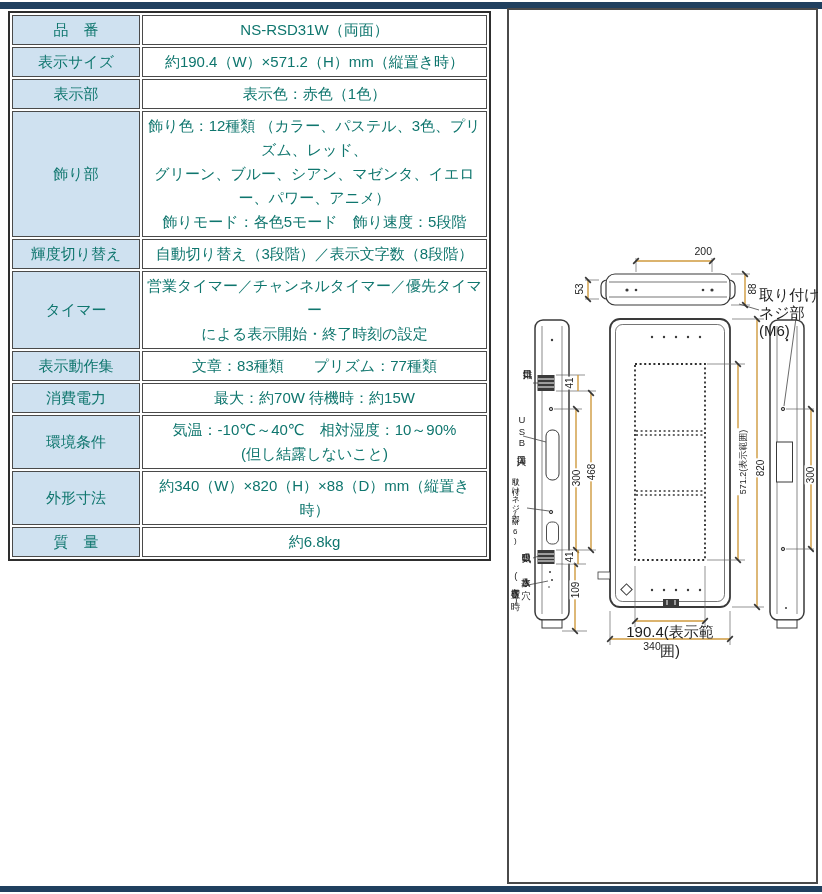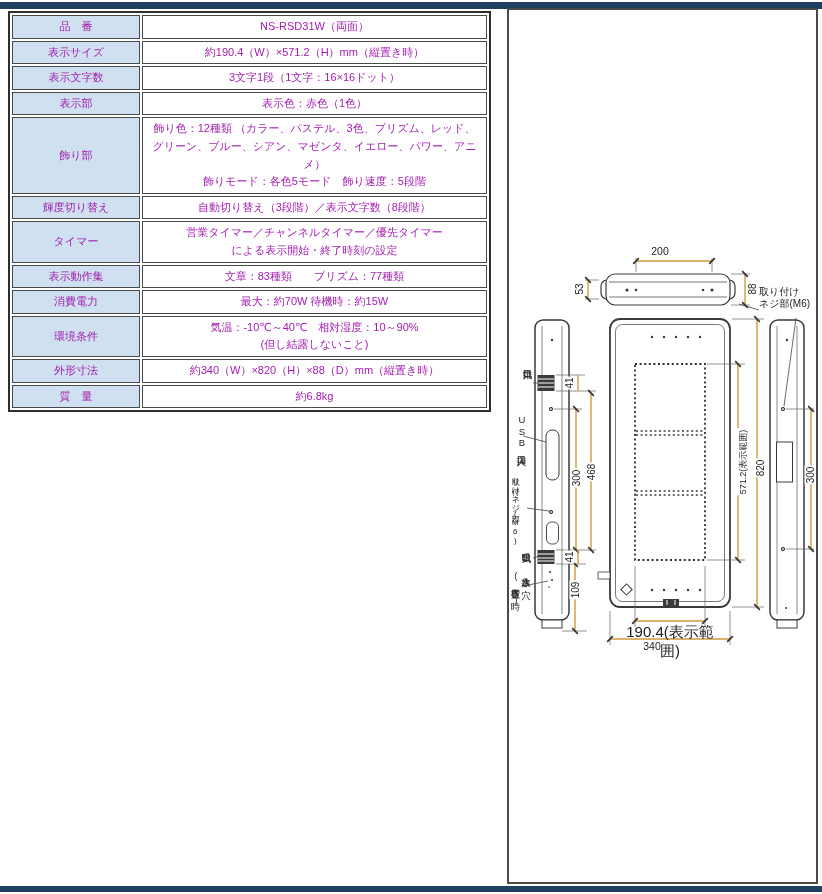--- a/index.html
+++ b/index.html
@@ -2,57 +2,53 @@
 <html><head>
 <meta charset="utf-8">
 <style>
   html,body{margin:0;padding:0;background:#fff;}
   body{font-family:"Liberation Sans","DejaVu Sans",sans-serif;color:#333;}
   .page{position:relative;width:822px;height:894px;background:#fff;overflow:hidden;}
   .topbar{position:absolute;left:0;top:2px;width:822px;height:7px;background:#20405f;}
   .bottombar{position:absolute;left:0;top:886px;width:822px;height:6px;background:#20405f;}
   table.spec{position:absolute;left:8px;top:11px;width:483px;table-layout:fixed;
     border-collapse:separate;border-spacing:2px;background:#fff;border:2px solid #2e2e2e;}
-  .spec th,.spec td{border:1px solid #4a4a4a;font-size:11px;line-height:1.6;
+  .spec th,.spec td{border:1px solid #4a4a4a;font-size:15px;line-height:1.6;
     text-align:center;vertical-align:middle;white-space:pre-line;padding:2px 4px;
-    font-weight:normal;color:#a21caf;overflow:hidden;}
+    font-weight:normal;color:#0f766e;overflow:hidden;}
   .spec th{background:#cfe1f0;width:118px;}
   .panel{position:absolute;left:507px;top:8px;width:307px;height:872px;
     border:2px solid #4a4a4a;background:#fff;}
   .panel svg{position:absolute;left:0;top:0;}
   .plabel{position:absolute;color:#1d1d1d;}
   .dimh{text-align:center;font-size:10.5px;}
   .dimh.small{font-size:15px;}
   .vdim{transform:translate(-50%,-50%) rotate(-90deg);font-size:10px;white-space:nowrap;}
   .vdim.small{font-size:9px;}
   .bgw{background:#fff;padding:0 1px;}
   .vlabel{writing-mode:vertical-rl;text-orientation:upright;font-size:9.5px;
     line-height:1.1;letter-spacing:0.5px;white-space:pre-line;}
   .vlabel.tight{font-size:8px;letter-spacing:0;}
-  .hlabel{font-size:10px;line-height:1.2;white-space:pre-line;}
+  .hlabel{font-size:15px;line-height:1.2;white-space:pre-line;}
 </style>
 </head>
 <body>
 
 <div class="page">
   <div class="topbar"></div>
 
   <table class="spec">
     <tbody>
       <tr>
           <th>品　番</th>
           <td>NS-RSD31W（両面）</td>
         </tr>
       <tr>
           <th>表示サイズ</th>
           <td>約190.4（W）×571.2（H）mm（縦置き時）</td>
-        </tr>
-      <tr>
-          <th>表示文字数</th>
-          <td>3文字1段（1文字：16×16ドット）</td>
         </tr>
       <tr>
           <th>表示部</th>
           <td>表示色：赤色（1色）</td>
         </tr>
       <tr>
           <th>飾り部</th>
           <td>飾り色：12種類 （カラー、パステル、3色、プリズム、レッド、
 グリーン、ブルー、シアン、マゼンタ、イエロー、パワー、アニメ）
 飾りモード：各色5モード　飾り速度：5段階</td>
@@ -218,21 +214,21 @@
         <line x1="101" y1="629" x2="221" y2="629" marker-start="url(#tk)" marker-end="url(#tk)"></line>
         <line x1="69" y1="365" x2="69" y2="381"></line>
         <line x1="67" y1="399" x2="67" y2="540" marker-start="url(#tk)" marker-end="url(#tk)"></line>
         <line x1="82" y1="383" x2="82" y2="540" marker-start="url(#tk)" marker-end="url(#tk)"></line>
         <line x1="69" y1="540" x2="69" y2="554"></line>
         <line x1="66" y1="554" x2="66" y2="621" marker-start="url(#tk)" marker-end="url(#tk)"></line>
         <line x1="302" y1="399" x2="302" y2="539" marker-start="url(#tk)" marker-end="url(#tk)"></line>
       </g>
     </svg>
 
-    <div class="plabel dimh" style="left:113px;top:235px;width:76px;">200</div>
+    <div class="plabel dimh" style="left:127px;top:235px;width:76px;text-align:right;">200</div>
     <div class="plabel vdim" style="left:70px;top:279px;">53</div>
     <div class="plabel vdim" style="left:243px;top:279px;">88</div>
     <div class="plabel hlabel" style="left:250px;top:276px;width:64px;">取り付け
 ネジ部(M6)</div>
 
     <div class="plabel vlabel" style="left:13px;top:352px;">排気口</div>
     <div class="plabel vlabel" style="left:7px;top:404px;">USB挿入口</div>
     <div class="plabel vlabel tight" style="left:1px;top:462px;">取り付けネジ部(M6)</div>
     <div class="plabel vlabel" style="left:12px;top:536px;">吸気口</div>
     <div class="plabel vlabel" style="left:1px;top:560px;">水抜き穴

